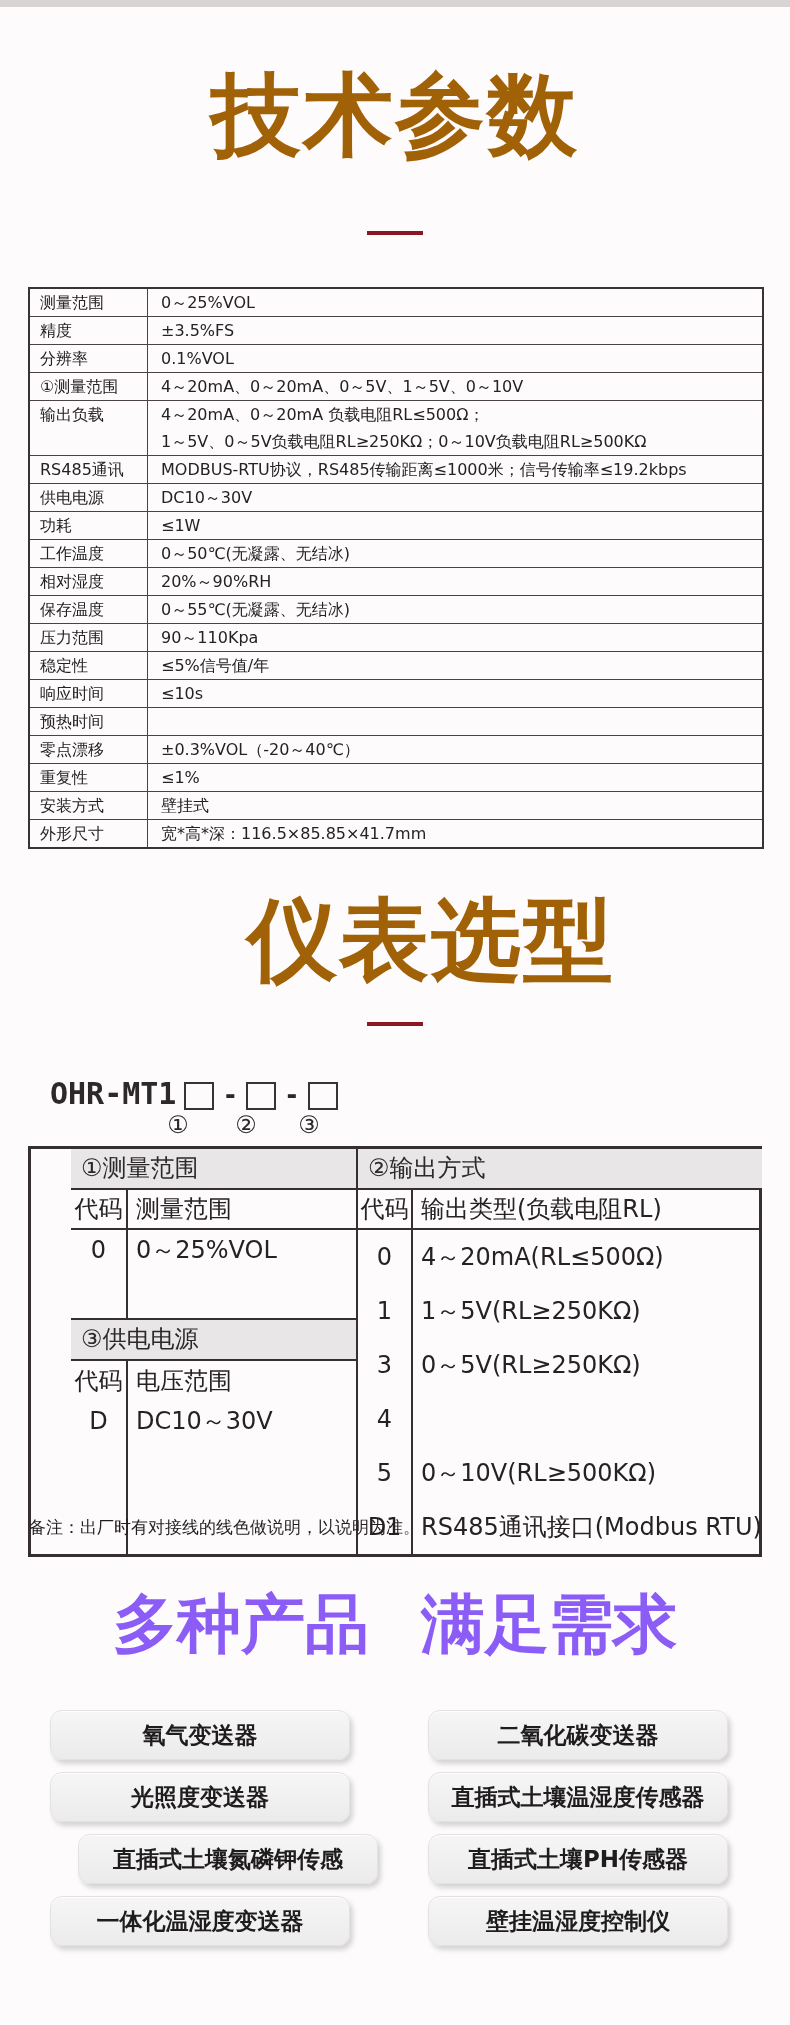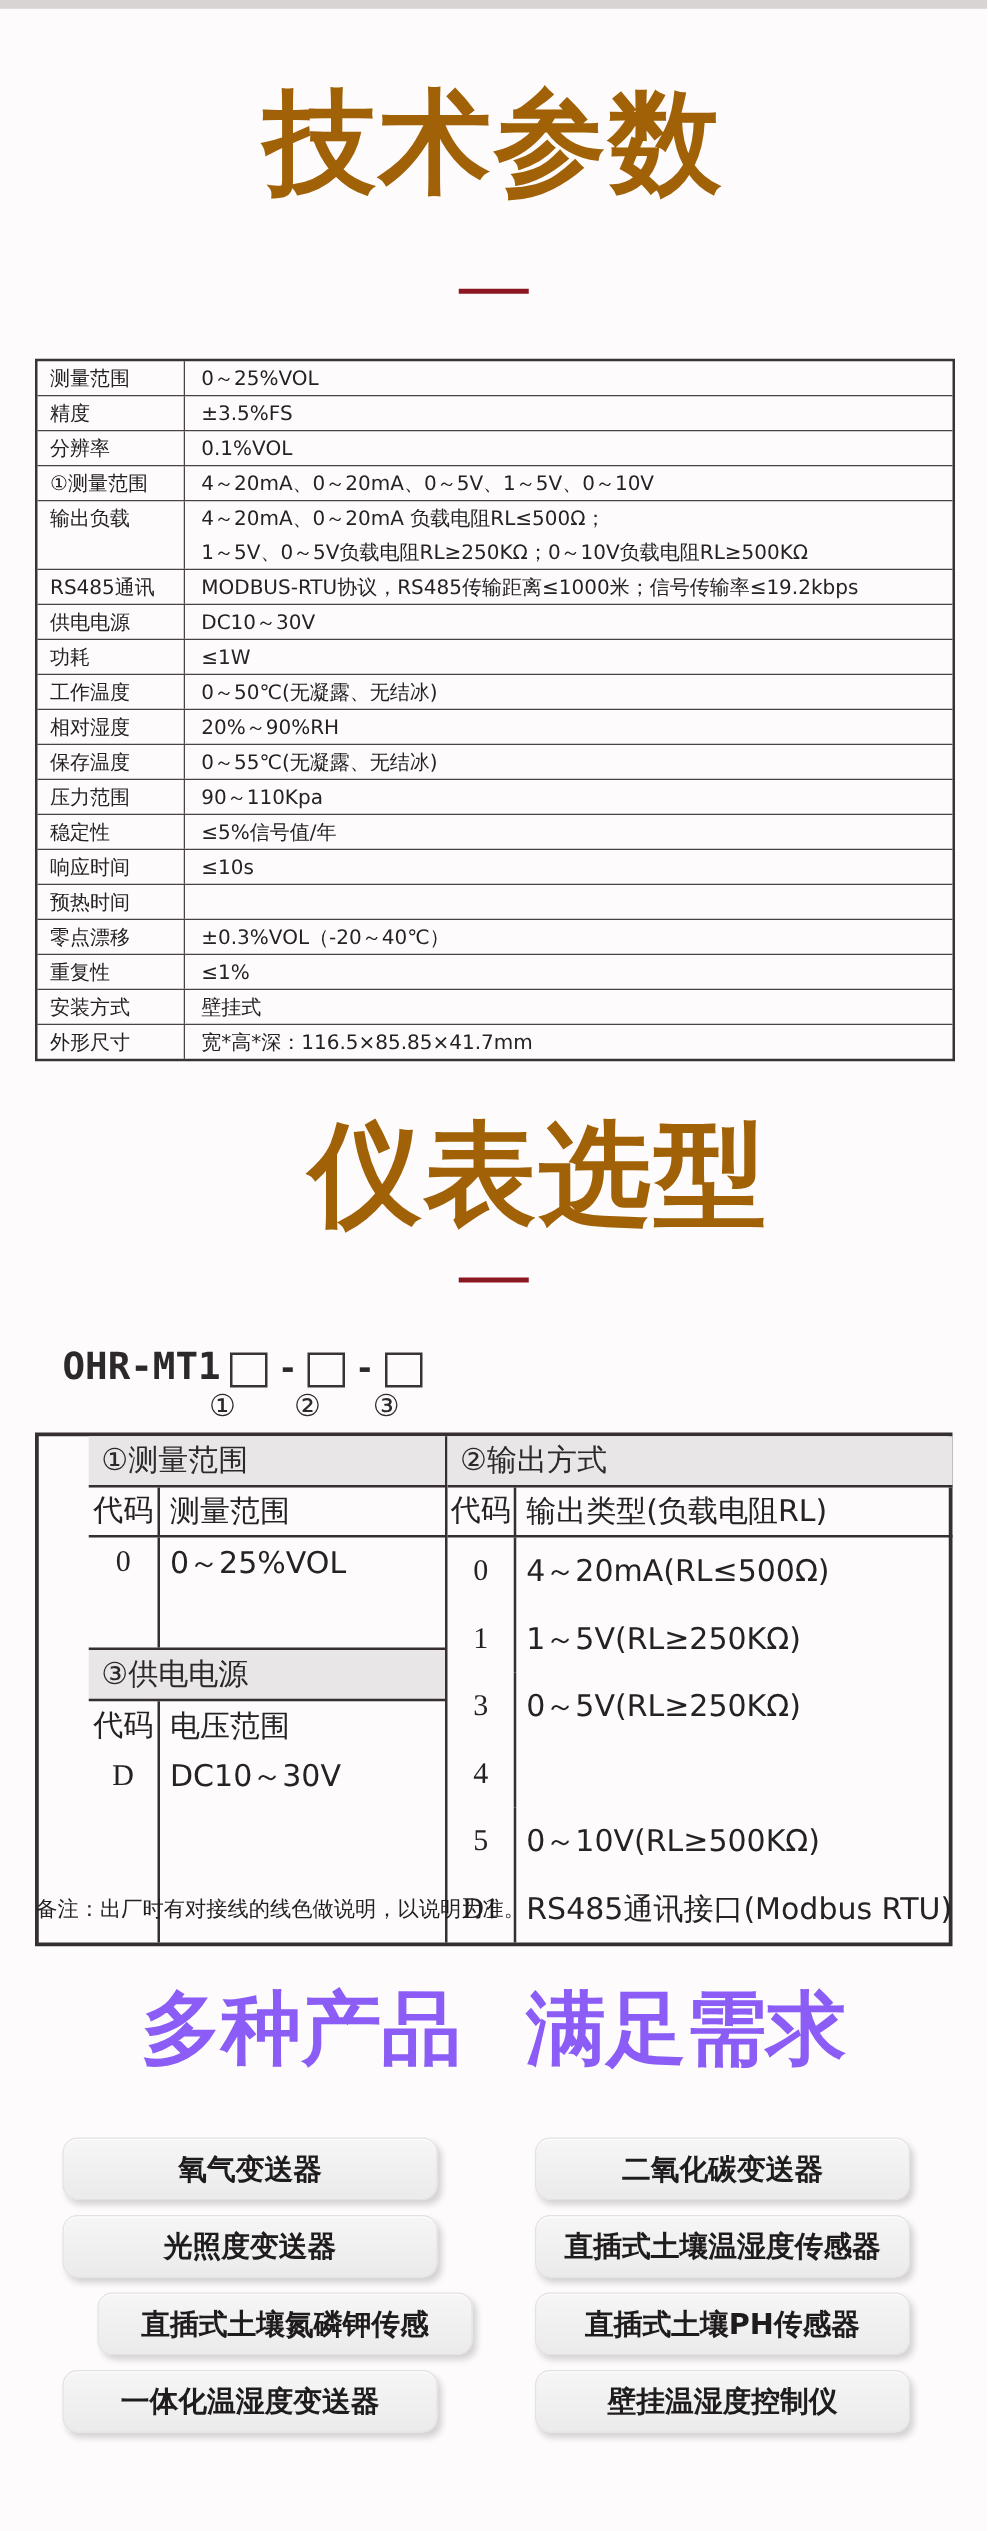--- a/index.html
+++ b/index.html
@@ -61,21 +61,21 @@
   }
   .sel-left{flex:0 0 287px;border-right:2.5px solid #362f30;display:flex;flex-direction:column;box-sizing:border-box;}
   .sel-right{flex:1;display:flex;flex-direction:column;box-sizing:border-box;}
   .sel-header{
     flex:0 0 39px;background:#e8e6e6;border-bottom:2px solid #362f30;
     font-size:24px;line-height:39px;padding-left:10px;box-sizing:border-box;white-space:nowrap;color:#2d292a;
   }
   .sel-subrow{flex:0 0 38px;display:flex;border-bottom:2px solid #362f30;box-sizing:border-box;}
   .sel-cell-code{
     flex:0 0 57px;border-right:2px solid #362f30;box-sizing:border-box;
-    text-align:center;font-size:24px;line-height:38px;white-space:nowrap;font-family:Liberation Serif, serif;
+    text-align:center;font-size:24px;line-height:38px;white-space:nowrap;
   }
   .sel-cell-val{flex:1;padding-left:8px;box-sizing:border-box;font-size:24px;line-height:38px;white-space:nowrap;}
   .sel-ldata{flex:0 0 90px;display:flex;border-bottom:2px solid #362f30;box-sizing:border-box;}
   .sel-ldata .sel-cell-code,.sel-ldata .sel-cell-val{line-height:40px;}
   .sel-lbottom{flex:1;display:flex;box-sizing:border-box;}
   .sel-lbottom .sel-cell-code,.sel-lbottom .sel-cell-val{line-height:40px;}
   .sel-lbottom .stack{display:flex;flex-direction:column;}
   .sel-rdata{flex:1;display:flex;flex-direction:column;}
   .sel-drow{flex:1;display:flex;}
   .sel-drow .sel-cell-code{line-height:inherit;display:flex;align-items:center;justify-content:center;}

